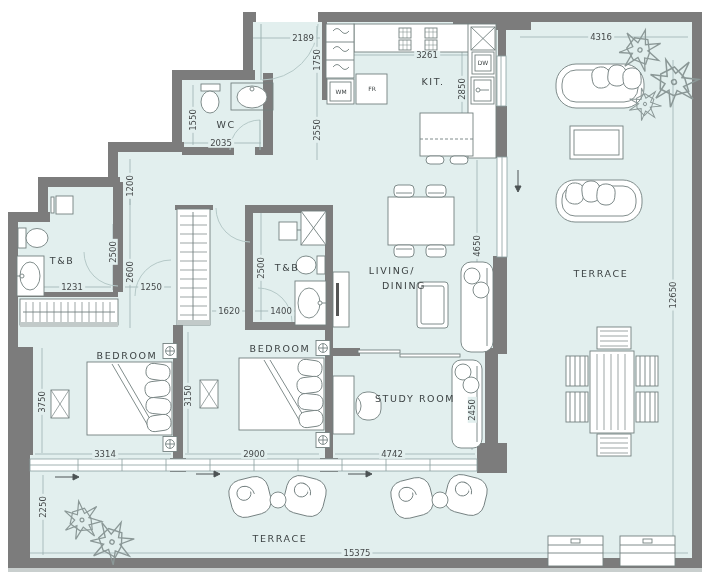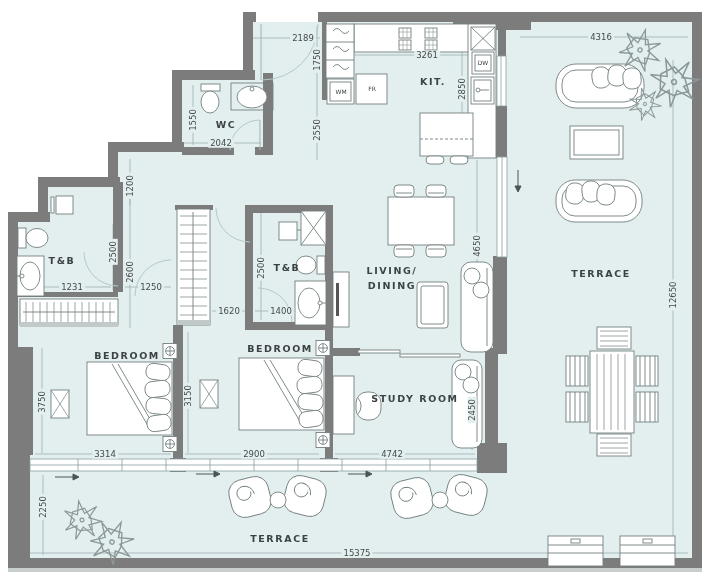--- a/index.html
+++ b/index.html
@@ -3,21 +3,21 @@
 <meta charset="utf-8">
 <style>
   html,body{margin:0;padding:0;background:#fff;}
   #plan-wrap{position:relative;width:702px;height:584px;background:#ffffff;overflow:hidden;
              font-family:"DejaVu Sans",sans-serif;}
   #plan-svg{position:absolute;left:0;top:0;z-index:1;}
   .lbl{position:absolute;transform:translate(-50%,-50%);font:8.5px "DejaVu Sans",sans-serif;
        color:#45494a;white-space:nowrap;line-height:1;z-index:3;}
   .dim{background:#e2efee;padding:0 2px;}
   .v{transform:translate(-50%,-50%) rotate(-90deg);}
-  .room{font-size:9.5px;letter-spacing:1.6px;color:#3c4243;background:transparent;font-weight:bold;}
+  .room{font-size:9.5px;letter-spacing:1.6px;color:#3c4243;background:transparent;}
   .appl{font-size:6px;color:#3c4243;}
 </style>
 </head>
 <body>
 
 <div id="plan-wrap">
 
 <svg id="plan-svg" width="702" height="584" viewBox="0 0 702 584">
   <defs>
     <g id="plantG" fill="none" stroke="#8b9897" stroke-width="1">
@@ -374,38 +374,38 @@
     <line x1="518" y1="170" x2="518" y2="186"></line>
         <polygon points="515,186 518,192 521,186"></polygon>
   </g>
 </svg>
 
 <div class="lbl room" style="left:226px;top:125px">WC</div>
 <div class="lbl room" style="left:62px;top:261px">T&amp;B</div>
 <div class="lbl room" style="left:287px;top:268px">T&amp;B</div>
 <div class="lbl room" style="left:433px;top:82px">KIT.</div>
 <div class="lbl room" style="left:392px;top:271px">LIVING/</div>
-<div class="lbl room" style="left:392px;top:286px">DINING</div>
+<div class="lbl room" style="left:404px;top:286px">DINING</div>
 <div class="lbl room" style="left:127px;top:356px">BEDROOM</div>
 <div class="lbl room" style="left:280px;top:349px">BEDROOM</div>
 <div class="lbl room" style="left:415px;top:399px">STUDY ROOM</div>
 <div class="lbl room" style="left:601px;top:274px">TERRACE</div>
 <div class="lbl room" style="left:280px;top:539px">TERRACE</div>
 
 <div class="lbl appl" style="left:341px;top:92px">WM</div>
 <div class="lbl appl" style="left:372px;top:89px">FR</div>
 <div class="lbl appl" style="left:483px;top:63px">DW</div>
 
 <div class="lbl dim" style="left:303px;top:38px">2189</div>
 <div class="lbl dim v" style="left:317px;top:60px">1750</div>
 <div class="lbl dim" style="left:427px;top:55px">3261</div>
 <div class="lbl dim" style="left:601px;top:37px">4316</div>
 <div class="lbl dim v" style="left:462px;top:89px">2850</div>
 <div class="lbl dim v" style="left:193px;top:120px">1550</div>
-<div class="lbl dim" style="left:221px;top:143px">2042</div>
+<div class="lbl dim" style="left:221px;top:143px">2035</div>
 <div class="lbl dim v" style="left:317px;top:130px">2550</div>
 <div class="lbl dim v" style="left:130px;top:186px">1200</div>
 <div class="lbl dim v" style="left:113px;top:252px">2500</div>
 <div class="lbl dim v" style="left:130px;top:272px">2600</div>
 <div class="lbl dim" style="left:72px;top:287px">1231</div>
 <div class="lbl dim" style="left:151px;top:287px">1250</div>
 <div class="lbl dim v" style="left:261px;top:268px">2500</div>
 <div class="lbl dim" style="left:229px;top:311px">1620</div>
 <div class="lbl dim" style="left:281px;top:311px">1400</div>
 <div class="lbl dim v" style="left:477px;top:246px">4650</div>

